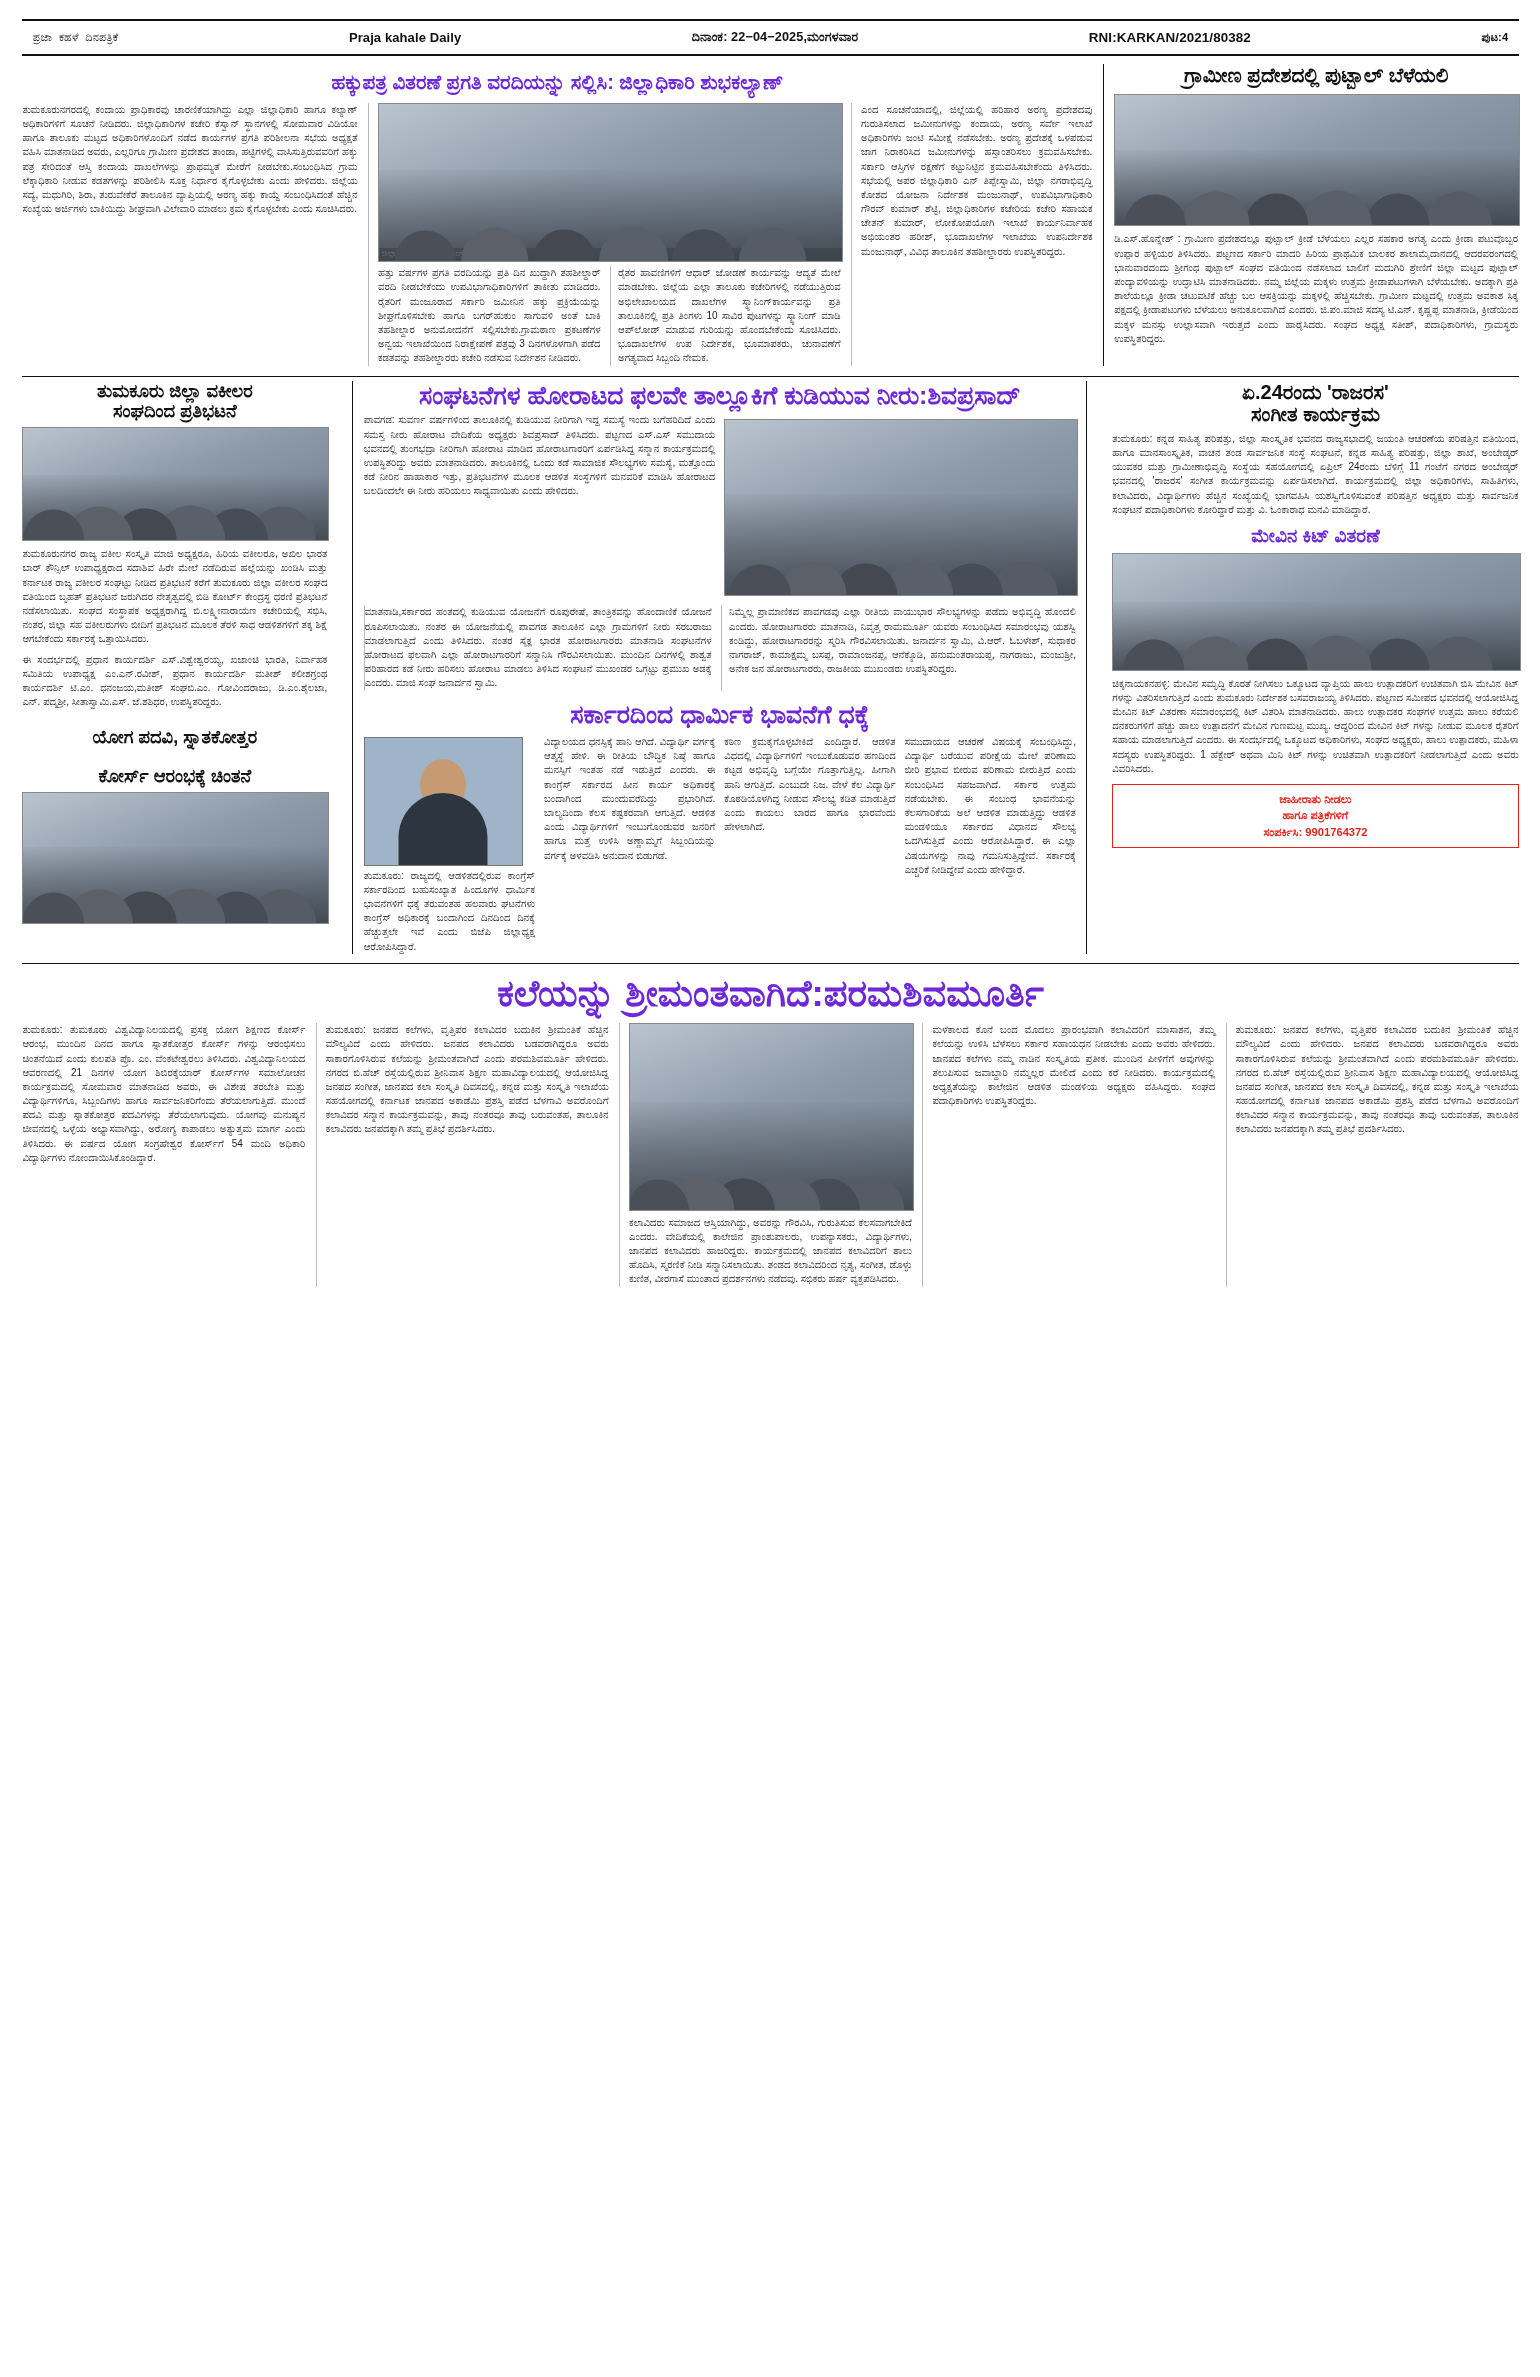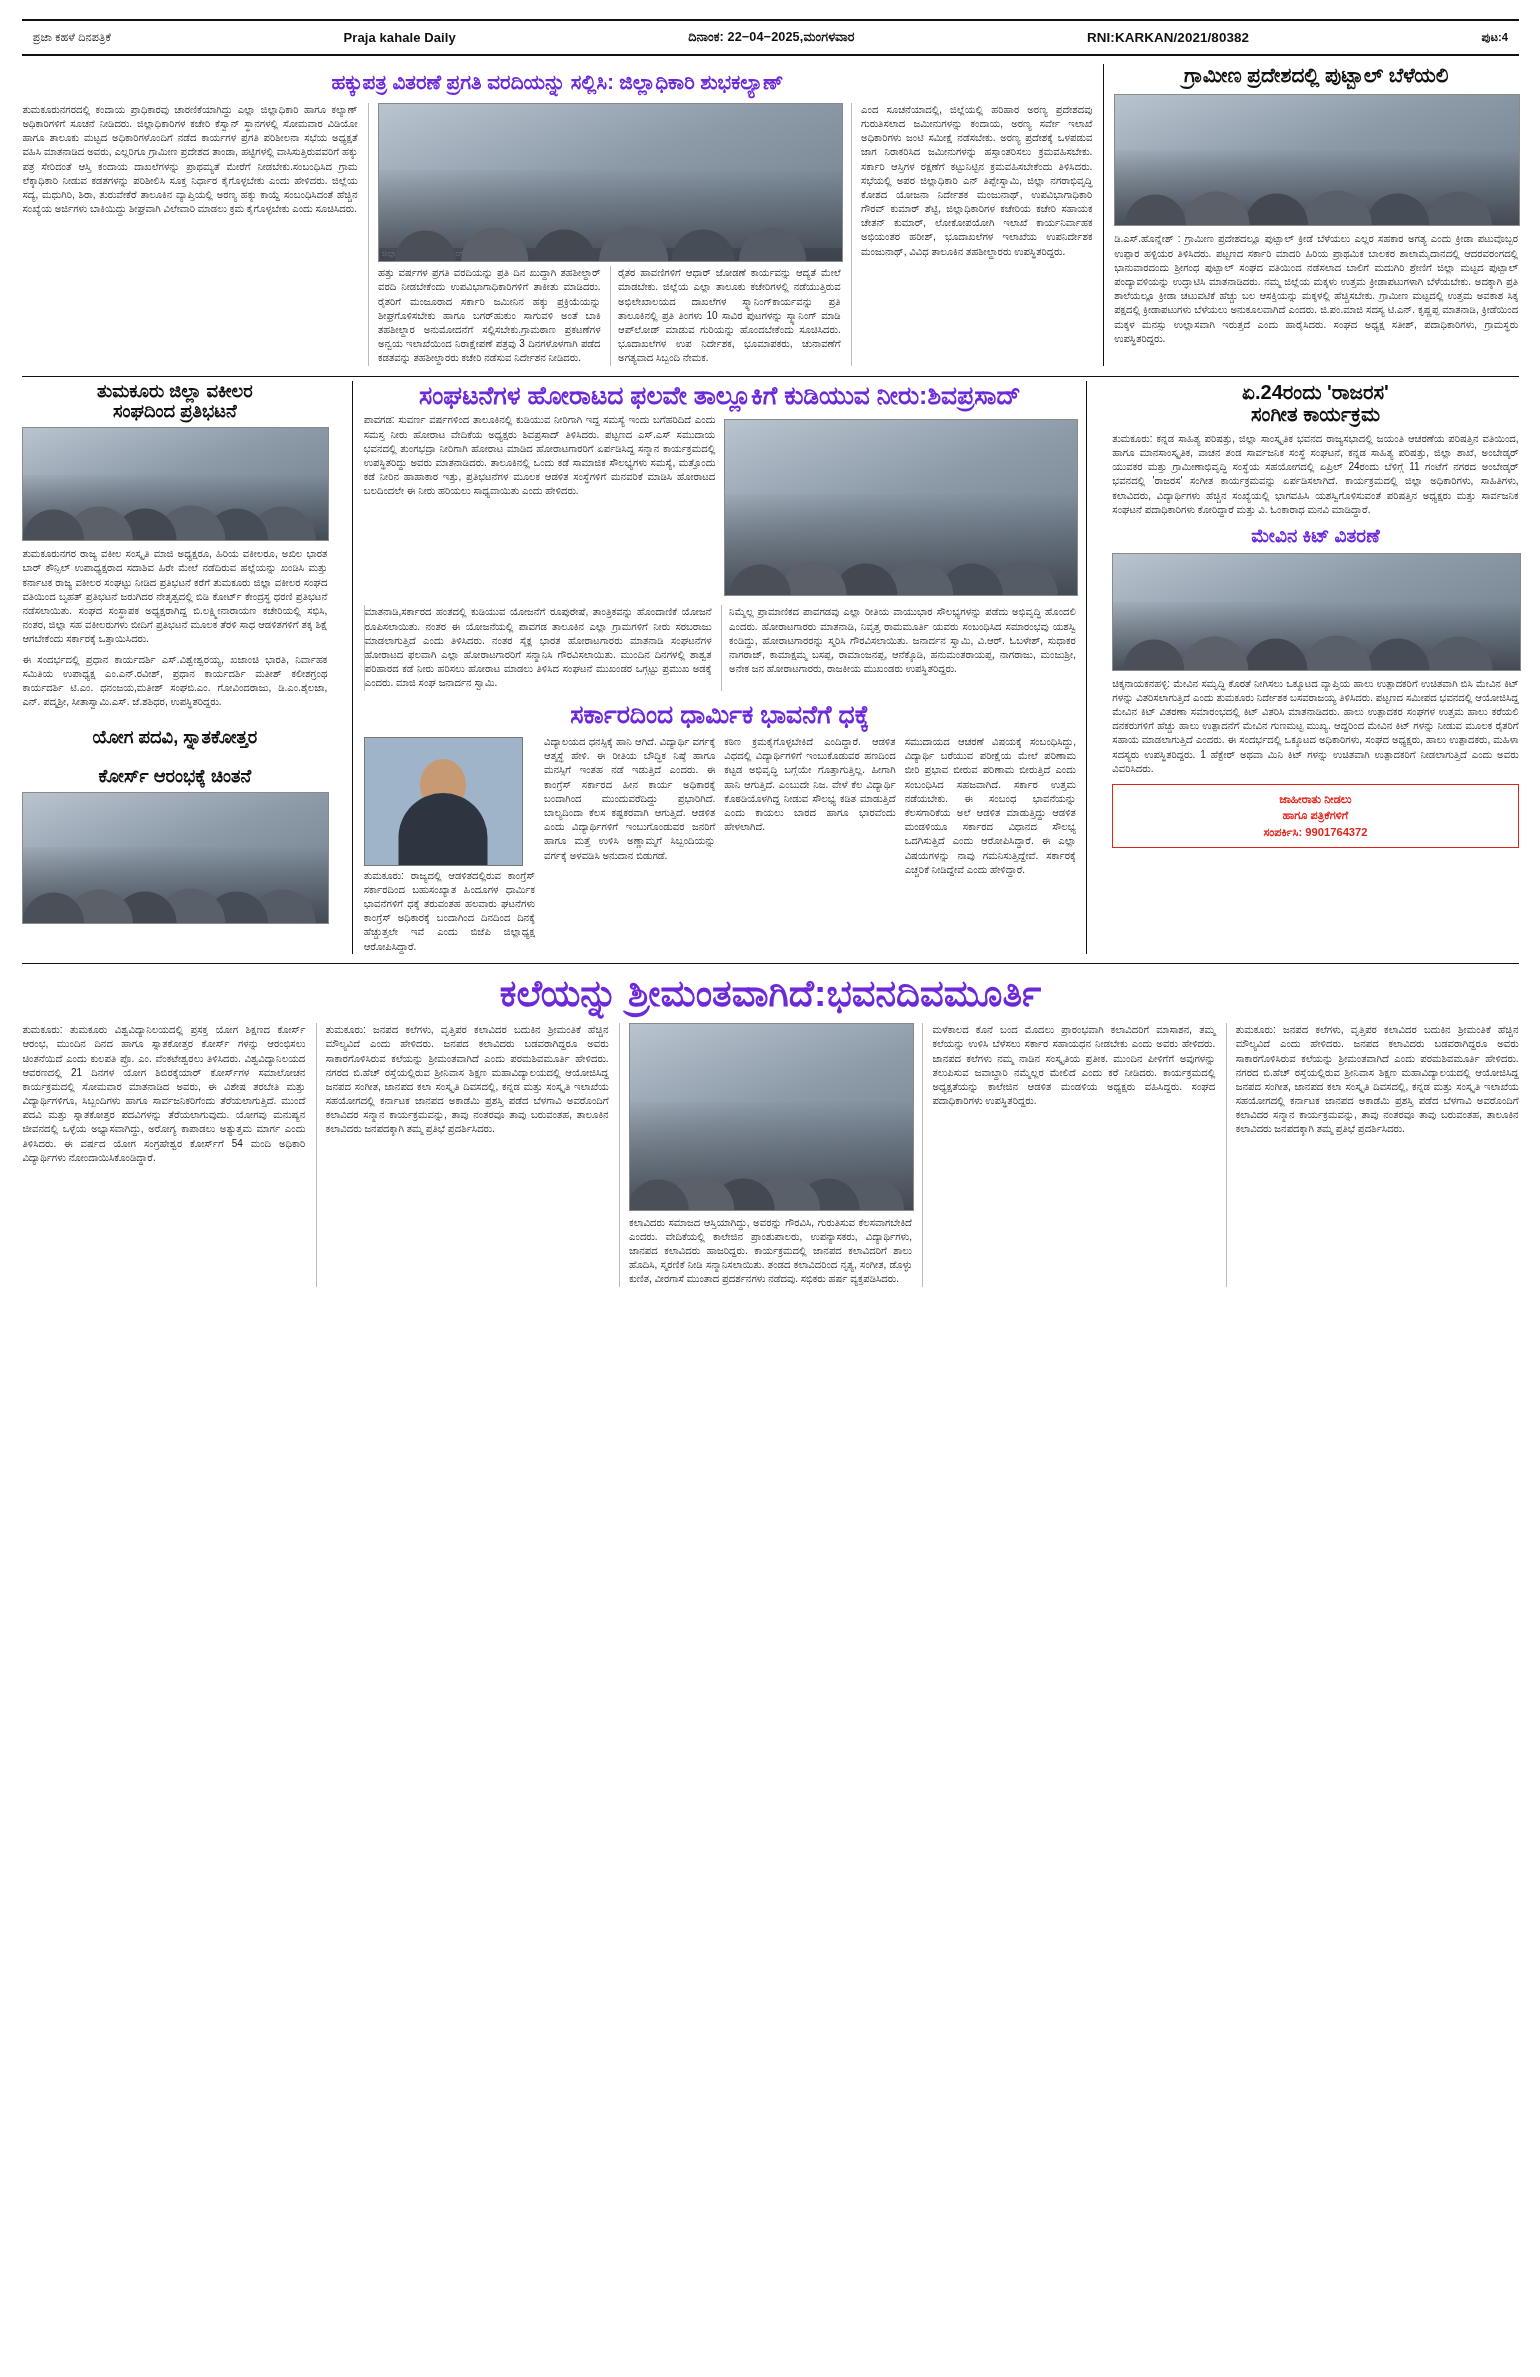--- a/index.html
+++ b/index.html
@@ -27,21 +27,21 @@
     border-bottom: 2.2px solid #111;
     height: 33px;
     display: flex;
     align-items: center;
     justify-content: space-between;
     padding: 0 10.4px;
     font-size: 14px;
     font-weight: bold;
     letter-spacing: 0.1px;
   }
-  .masthead .mh-left { font-size: 11.2px; color: #222; font-weight: normal;}
+  .masthead .mh-left { font-size: 11.2px; color: #222; font-weight: normal; font-family: Liberation Mono, monospace;}
   .masthead .mh-title { font-size: 13px; }
   .masthead .mh-date { font-size: 12.7px; }
   .masthead .mh-rni { font-size: 13.4px; font-weight: bold; }
   .masthead .mh-page { font-size: 11.2px; }
   .headline-red {
     color: #6d28d9;
     font-weight: bold;
     text-align: center;
     line-height: 1.12;
   }
@@ -263,21 +263,21 @@
 
       <div class="contact-box">
         <div>ಜಾಹೀರಾತು ನೀಡಲು</div>
         <div>ಹಾಗೂ ಪತ್ರಿಕೆಗಳಿಗೆ</div>
         <div>ಸಂಪರ್ಕಿಸಿ: 9901764372</div>
       </div>
     </div>
   </div>
 
   <div class="bottom-wrap">
-    <div class="headline-red bh">ಕಲೆಯನ್ನು ಶ್ರೀಮಂತವಾಗಿದೆ:ಭವನದಿವಮೂರ್ತಿ</div>
+    <div class="headline-red bh">ಕಲೆಯನ್ನು ಶ್ರೀಮಂತವಾಗಿದೆ:ಪರಮಶಿವಮೂರ್ತಿ</div>
 
     <div class="bottom-cols">
       <div class="c">
         <div class="col-text">ತುಮಕೂರು: ತುಮಕೂರು ವಿಶ್ವವಿದ್ಯಾನಿಲಯದಲ್ಲಿ ಪ್ರಸಕ್ತ ಯೋಗ ಶಿಕ್ಷಣದ ಕೋರ್ಸ್ ಆರಂಭ, ಮುಂದಿನ ದಿನದ ಹಾಗೂ ಸ್ನಾತಕೋತ್ತರ ಕೋರ್ಸ್ ಗಳನ್ನು ಆರಂಭಿಸಲು ಚಿಂತನೆಯಿದೆ ಎಂದು ಕುಲಪತಿ ಪ್ರೊ. ಎಂ. ವೆಂಕಟೇಶ್ವರಲು ತಿಳಿಸಿದರು. ವಿಶ್ವವಿದ್ಯಾನಿಲಯದ ಆವರಣದಲ್ಲಿ 21 ದಿನಗಳ ಯೋಗ ಶಿಬಿರಕ್ಕೆಯಾರ್ ಕೋರ್ಸ್‌ಗಳ ಸಮಾಲೋಚನ ಕಾರ್ಯಕ್ರಮದಲ್ಲಿ ಸೋಮವಾರ ಮಾತನಾಡಿದ ಅವರು, ಈ ವಿಶೇಷ ತರಬೇತಿ ಮತ್ತು ವಿದ್ಯಾರ್ಥಿಗಳಿಗೂ, ಸಿಬ್ಬಂದಿಗಳು ಹಾಗೂ ಸಾರ್ವಜನಿಕರಿಗೆಂದು ತೆರೆಯಲಾಗುತ್ತಿದೆ. ಮುಂದೆ ಪದವಿ ಮತ್ತು ಸ್ನಾತಕೋತ್ತರ ಪದವಿಗಳನ್ನು ತೆರೆಯಲಾಗುವುದು. ಯೋಗವು ಮನುಷ್ಯನ ಜೀವನದಲ್ಲಿ ಒಳ್ಳೆಯ ಅಭ್ಯಾಸವಾಗಿದ್ದು, ಅರೋಗ್ಯ ಕಾಪಾಡಲು ಅತ್ಯುತ್ತಮ ಮಾರ್ಗ ಎಂದು ತಿಳಿಸಿದರು. ಈ ವರ್ಷದ ಯೋಗ ಸಂಗ್ರಹೇಶ್ವರ ಕೋರ್ಸ್‌ಗೆ 54 ಮಂದಿ ಅಧಿಕಾರಿ ವಿದ್ಯಾರ್ಥಿಗಳು ನೋಂದಾಯಿಸಿಕೊಂಡಿದ್ದಾರೆ.</div>
       </div>
       <div class="c colsep" style="padding-left:9px;">
         <div class="col-text">ತುಮಕೂರು: ಜನಪದ ಕಲೆಗಳು, ವೃತ್ತಿಪರ ಕಲಾವಿದರ ಬದುಕಿನ ಶ್ರೀಮಂತಿಕೆ ಹೆಚ್ಚಿನ ಮೌಲ್ಯವಿದೆ ಎಂದು ಹೇಳಿದರು. ಜನಪದ ಕಲಾವಿದರು ಬಡವರಾಗಿದ್ದರೂ ಅವರು ಸಾಕಾರಗೊಳಿಸಿರುವ ಕಲೆಯನ್ನು ಶ್ರೀಮಂತವಾಗಿದೆ ಎಂದು ಪರಮಶಿವಮೂರ್ತಿ ಹೇಳಿದರು. ನಗರದ ಬಿ.ಹೆಚ್ ರಸ್ತೆಯಲ್ಲಿರುವ ಶ್ರೀನಿವಾಸ ಶಿಕ್ಷಣ ಮಹಾವಿದ್ಯಾಲಯದಲ್ಲಿ ಆಯೋಜಿಸಿದ್ದ ಜನಪದ ಸಂಗೀತ, ಜಾನಪದ ಕಲಾ ಸಂಸ್ಕೃತಿ ದಿವಸದಲ್ಲಿ, ಕನ್ನಡ ಮತ್ತು ಸಂಸ್ಕೃತಿ ಇಲಾಖೆಯ ಸಹಯೋಗದಲ್ಲಿ ಕರ್ನಾಟಕ ಜಾನಪದ ಅಕಾಡೆಮಿ ಪ್ರಶಸ್ತಿ ಪಡೆದ ಬೆಳಗಾವಿ ಅವರೊಂದಿಗೆ ಕಲಾವಿದರ ಸನ್ಮಾನ ಕಾರ್ಯಕ್ರಮವನ್ನು, ತಾವು ನಂತರವೂ ತಾವು ಬರುವಂತಹ, ತಾಲೂಕಿನ ಕಲಾವಿದರು ಜನಪದಕ್ಕಾಗಿ ತಮ್ಮ ಪ್ರತಿಭೆ ಪ್ರದರ್ಶಿಸಿದರು.</div>
       </div>
       <div class="c colsep" style="padding-left:9px;">
         <div class="photo photo-people bfeature-photo"></div>

